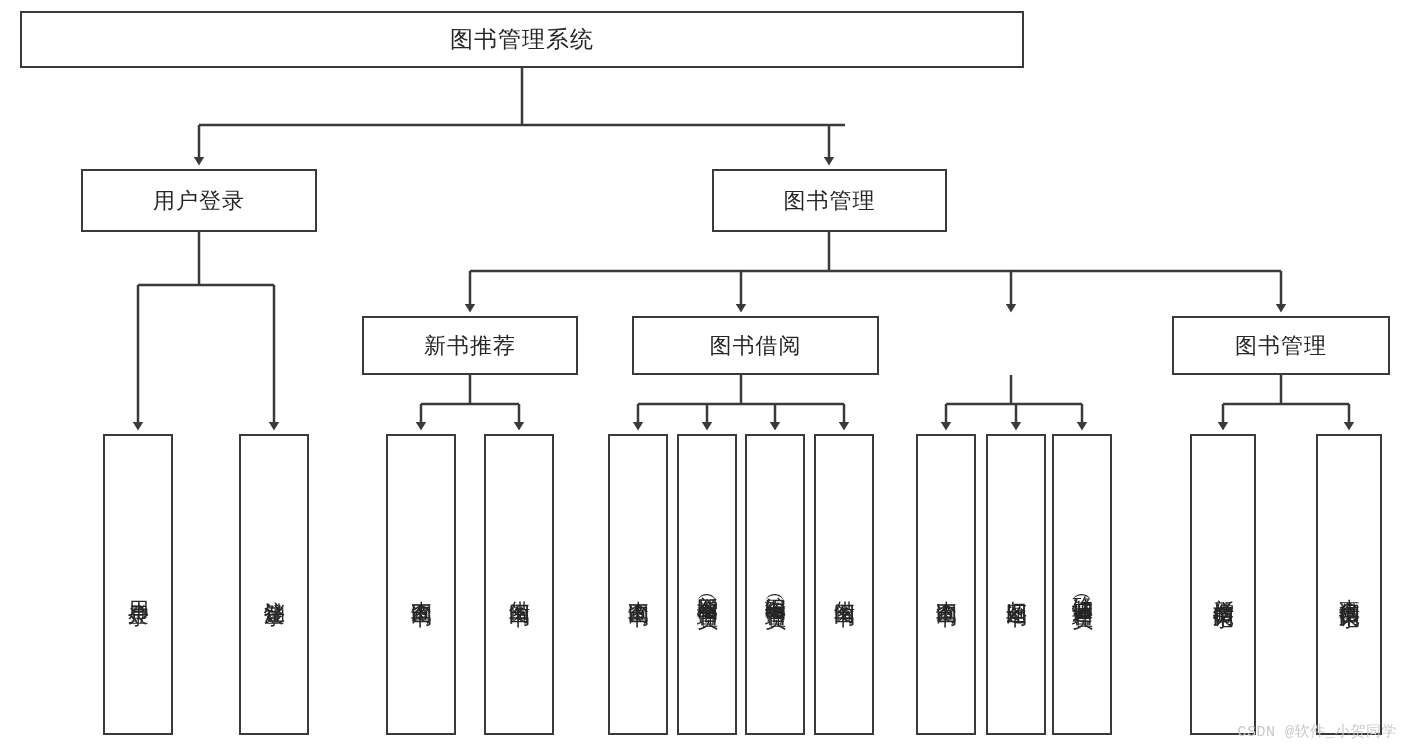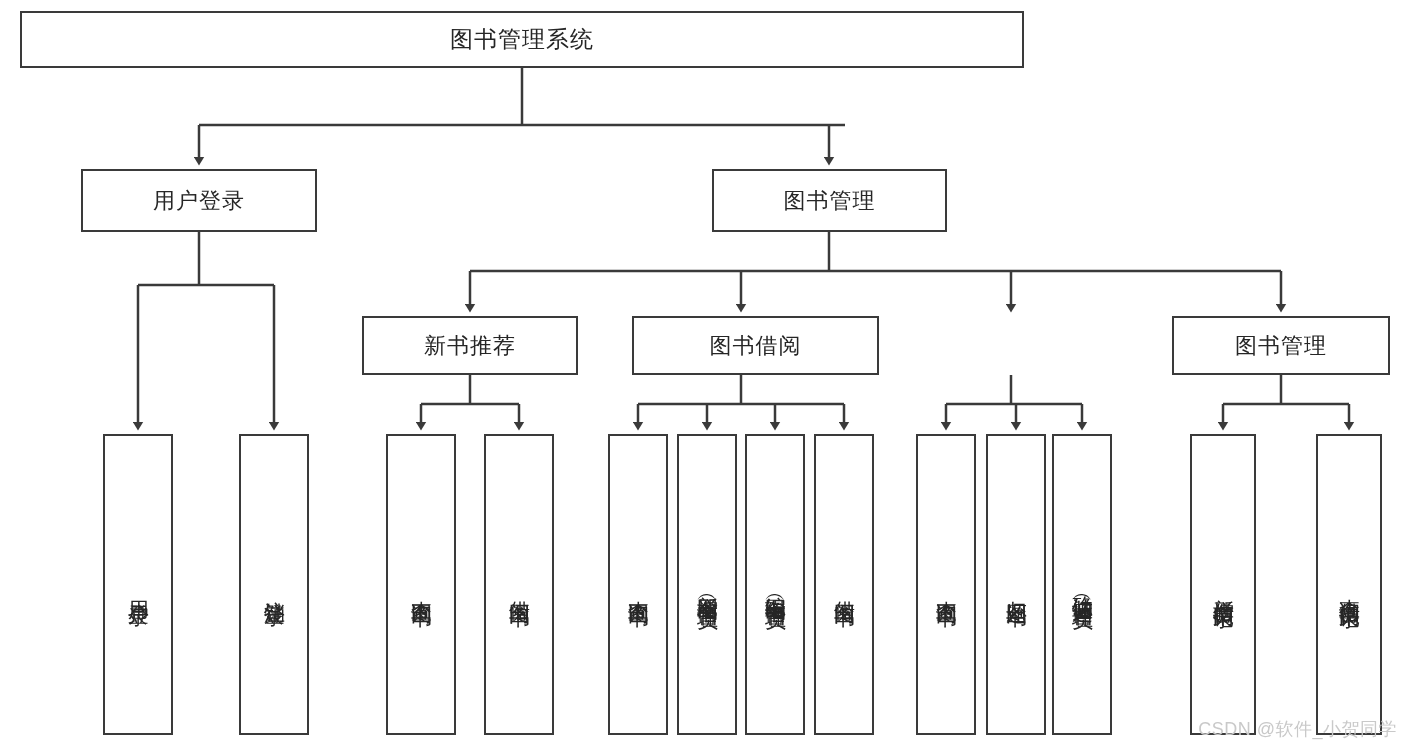--- a/index.html
+++ b/index.html
@@ -8,22 +8,22 @@
   #stage{position:relative;width:1405px;height:747px;background:#fff;}
   svg.links{position:absolute;left:0;top:0;width:1405px;height:747px;}
   .node{position:absolute;box-sizing:border-box;background:#ffffff;
         border:2.5px solid #3a3a3a;display:flex;align-items:center;
         justify-content:center;color:#262626;}
   .node.horiz{font-size:22px;letter-spacing:1px;}
   .node.vert{writing-mode:vertical-rl;text-orientation:upright;
              font-size:21px;line-height:1.18;letter-spacing:2px;
              padding-top:6px;}
   .node.root{font-size:23px;}
-  .watermark{position:absolute;right:8px;bottom:6px;font-size:18px;
-             color:#c9c9c9;letter-spacing:.5px;white-space:nowrap;}
+  .watermark{position:absolute;right:8px;bottom:6px;font-size:15px;
+             color:#c9c9c9;letter-spacing:.5px;white-space:nowrap;font-family:Liberation Mono, monospace;}
 </style>
 </head>
 <body>
 
 <div id="stage">
 
   <svg class="links" viewBox="0 0 1405 747" preserveAspectRatio="none">
     <defs>
       <marker id="arrow" markerWidth="9" markerHeight="11" refX="1.5" refY="5.5" orient="auto" markerUnits="userSpaceOnUse">
         <path d="M0,0 L9,5.5 L0,11 z" fill="#3a3a3a"></path>

